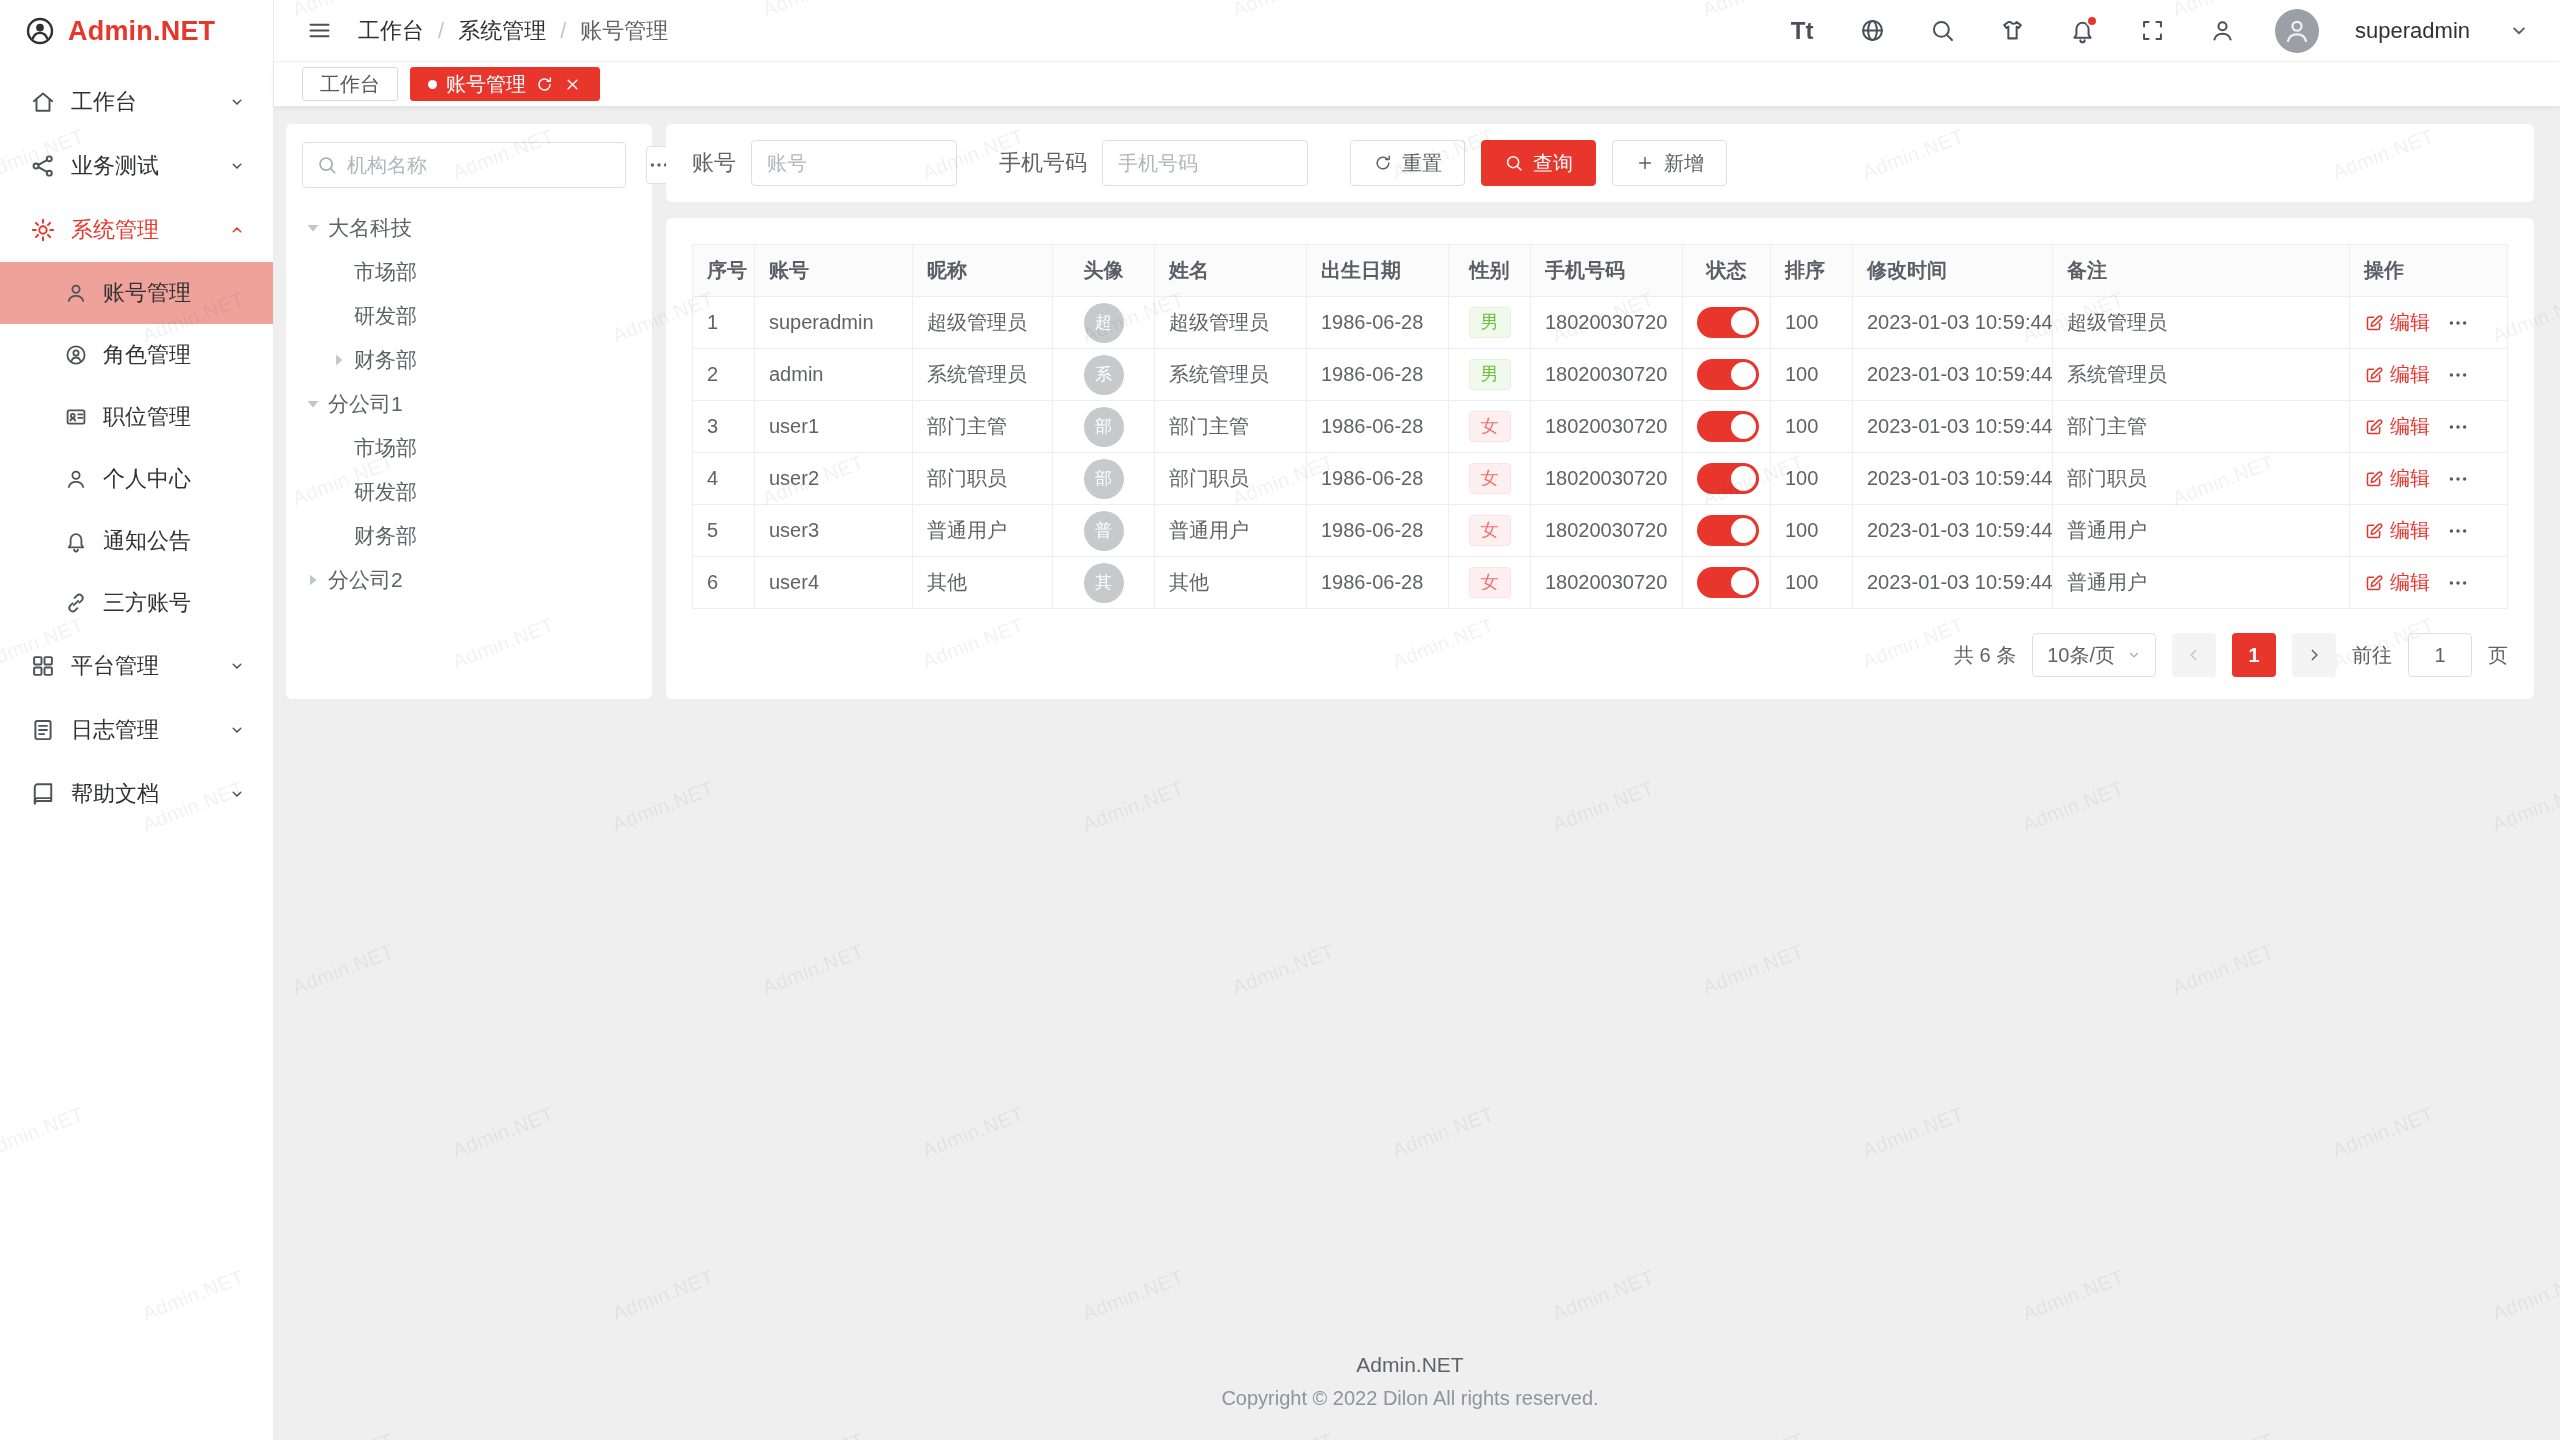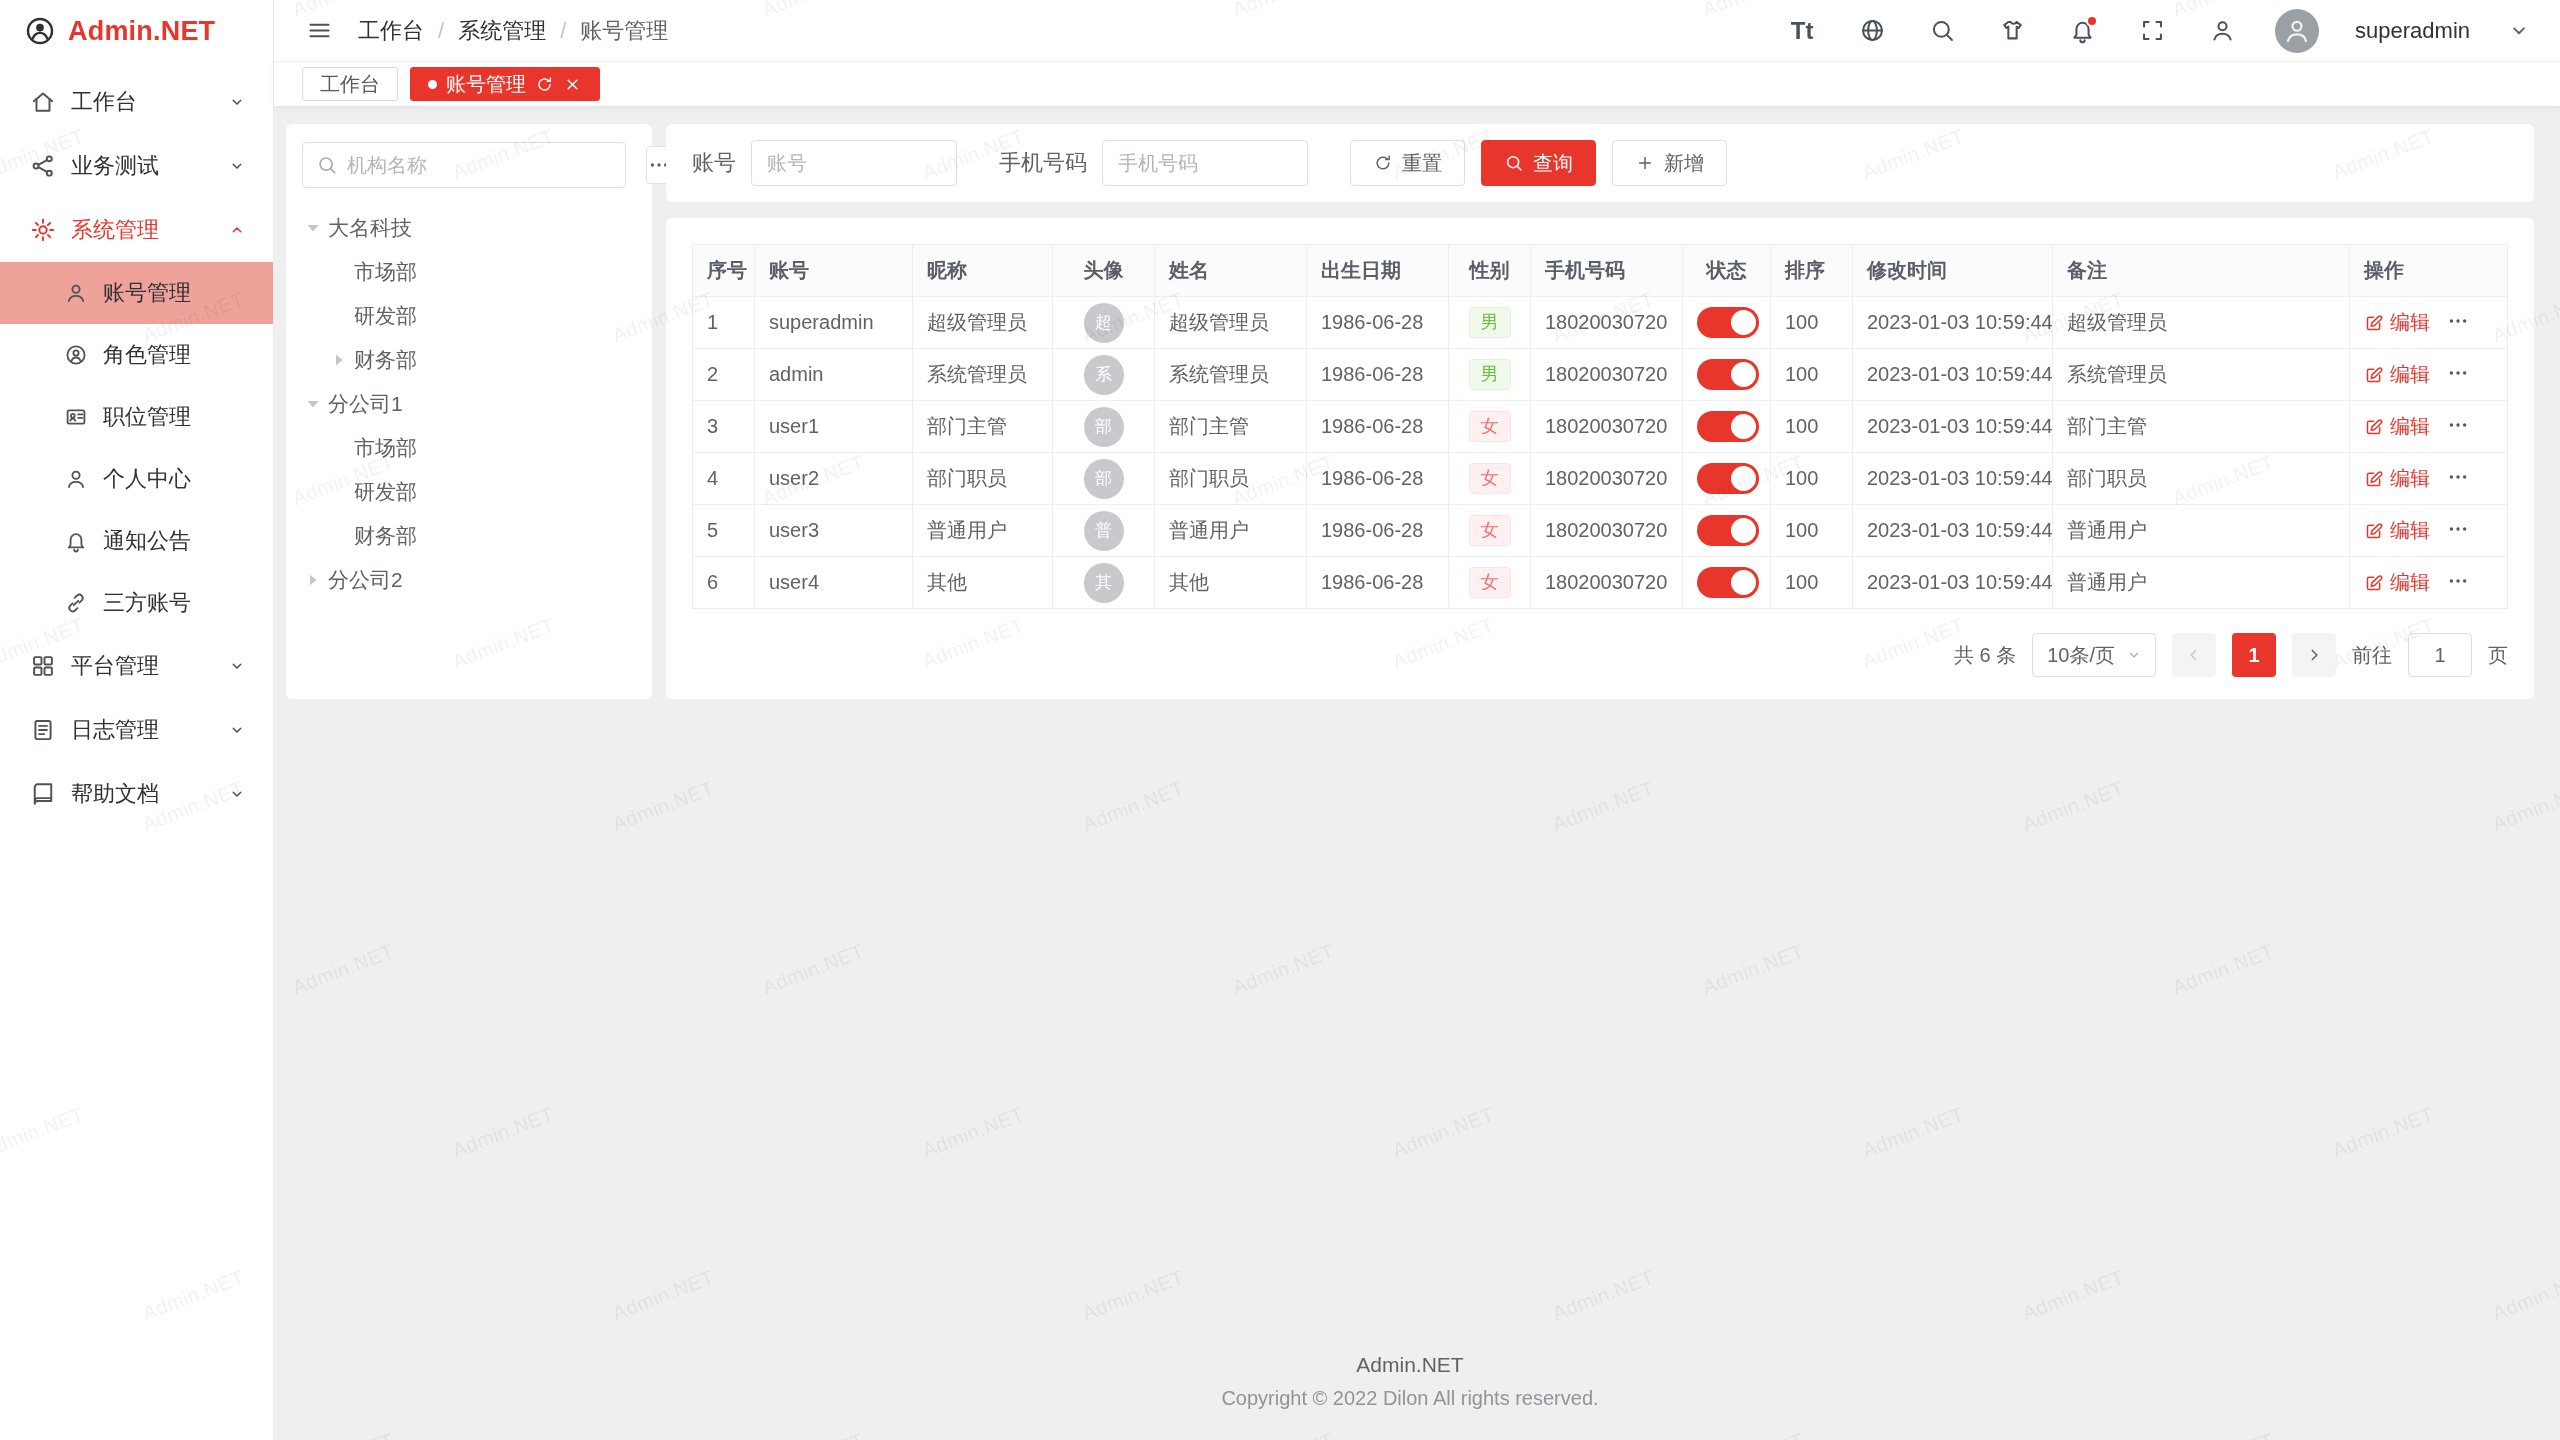--- a/index.html
+++ b/index.html
@@ -89,21 +89,21 @@
   th { background: #fbfbfb; color: #5a5e66; font-weight: 600; height: 52px; }
   .center { text-align: center; }
   .row-avatar { display: inline-flex; width: 40px; height: 40px; border-radius: 50%; background: #c8c9cc; color: #fff; align-items: center; justify-content: center; font-size: 17px; vertical-align: middle; }
   .tag { display: inline-block; padding: 4px 11px; border-radius: 4px; font-size: 18px; line-height: 1.2; }
   .tag-green { background: #f0f9eb; border: 1px solid #e1f3d8; color: #67c23a; }
   .tag-red { background: #fef0f0; border: 1px solid #fde2e2; color: #f56c6c; }
   .switch { display: inline-block; width: 62px; height: 31px; border-radius: 16px; background: #dcdfe6; position: relative; cursor: pointer; vertical-align: middle; }
   .switch.on { background: #e8362d; }
   .switch .knob { position: absolute; top: 3px; left: 3px; width: 25px; height: 25px; border-radius: 50%; background: #fff; }
   .switch.on .knob { left: auto; right: 3px; }
-  .ops { display: flex; gap: 16px; }
+  .ops { display: flex; align-items: center; gap: 16px; }
   .edit-link { display: inline-flex; align-items: center; gap: 6px; color: #e8362d; cursor: pointer; }
   .edit-link .icon { width: 20px; height: 20px; }
   .more-link { display: inline-flex; color: #54585f; cursor: pointer; }
   .more-link .icon { width: 24px; height: 24px; }
 
   .pager { display: flex; align-items: center; justify-content: flex-end; gap: 16px; padding-top: 24px; font-size: 20px; color: #606266; }
   .pg-size { height: 44px; border: 1px solid #dcdfe6; border-radius: 4px; display: inline-flex; align-items: center; gap: 10px; padding: 0 12px 0 14px; cursor: pointer; color: #606266; }
   .pg-caret { width: 18px; height: 18px; display: inline-flex; color: #a8abb2; }
   .pg-caret svg { width: 100%; height: 100%; }
   .pg-btn { width: 44px; height: 44px; border-radius: 4px; background: #f4f4f5; display: inline-flex; align-items: center; justify-content: center; cursor: pointer; color: #606266; }

